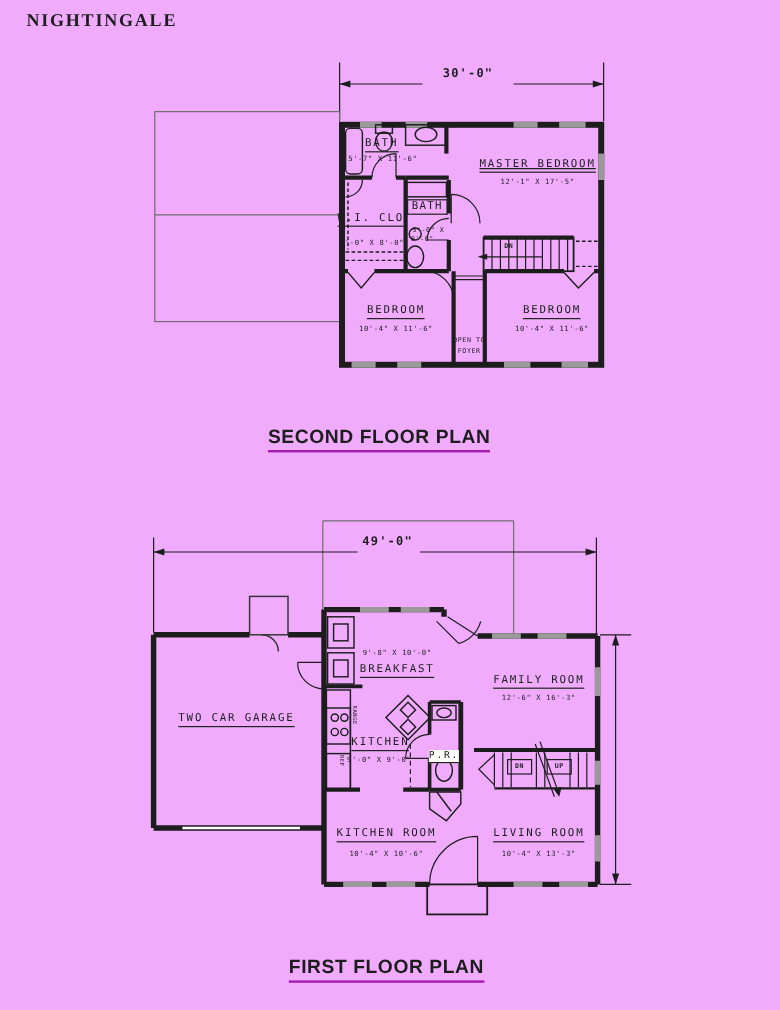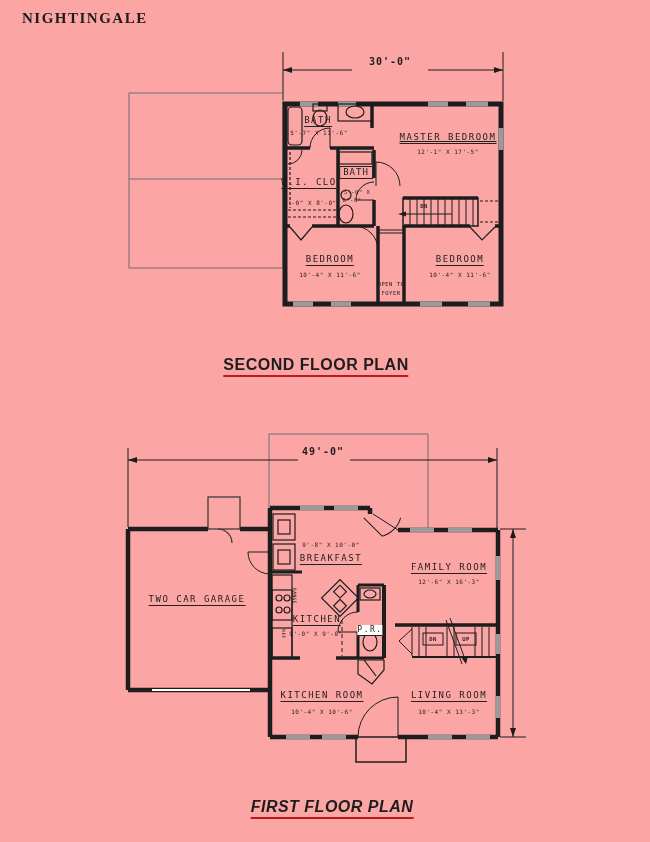--- a/index.html
+++ b/index.html
@@ -1,23 +1,23 @@
 <!DOCTYPE html>
 <html><head>
 <meta charset="utf-8">
 <style>
   html,body{margin:0;padding:0;background:#e8e8e8;}
-  .page{position:relative;width:650px;height:842px;background:#fca5a5;overflow:hidden;
+  .page{position:relative;width:650px;height:842px;background:#f0abfc;overflow:hidden;
         font-family:"DejaVu Sans Mono", monospace;color:#1d1d1d;}
   .plan-svg{position:absolute;left:0;top:0;width:650px;height:842px;}
   .lbl{position:absolute;transform:translate(-50%,0);white-space:nowrap;color:#1d1d1d;}
   .plan-title{font-family:"Liberation Serif", serif;font-weight:bold;font-size:15px;
               letter-spacing:1.5px;transform:none;}
   .caption{font-family:"Liberation Sans", sans-serif;font-weight:bold;font-size:16px;
-           letter-spacing:0.5px;border-bottom:2px solid #b91c1c;padding-bottom:1px;}
+           letter-spacing:0.5px;border-bottom:2px solid #a21caf;padding-bottom:1px;}
   .room-name{font-size:9px;letter-spacing:1.5px;border-bottom:1px solid #222;padding-bottom:1px;}
   .room-dim{font-size:6px;letter-spacing:0.5px;}
   .dim-text{font-size:10px;font-weight:bold;letter-spacing:1px;font-family:"DejaVu Sans Mono",monospace;}
   .tiny{font-size:5.5px;letter-spacing:0.5px;}
   .boxed{border:1px solid #222;padding:0 3px 1px 3px;font-size:9px;letter-spacing:1px;}
   .vtext{font-size:4.5px;letter-spacing:0.5px;transform:translate(-50%,0) rotate(90deg);
          transform-origin:center top;}
 </style>
 </head>
 <body>
@@ -243,15 +243,15 @@
   <span class="lbl room-dim" style="left:316px;top:630px;">9'-0" X 9'-0"</span>
   <span class="lbl room-name" style="left:370px;top:625px;font-size:8px;background:#fdfdfb;">P.R.</span>
   <span class="lbl vtext" style="left:297px;top:596px;">RANGE</span>
   <span class="lbl vtext" style="left:286px;top:634px;">REF</span>
   <span class="lbl tiny" style="left:433px;top:636px;font-weight:bold;">DN</span>
   <span class="lbl tiny" style="left:466px;top:636px;font-weight:bold;">UP</span>
   <span class="lbl room-name" style="left:322px;top:690px;">KITCHEN ROOM</span>
   <span class="lbl room-dim" style="left:322px;top:708px;">10'-4" X 10'-6"</span>
   <span class="lbl room-name" style="left:449px;top:690px;">LIVING ROOM</span>
   <span class="lbl room-dim" style="left:449px;top:708px;">10'-4" X 13'-3"</span>
-  <span class="lbl caption" style="left:332px;top:798px;transform:translate(-50%,0);font-style:italic;">FIRST FLOOR PLAN</span>
+  <span class="lbl caption" style="left:322px;top:798px;transform:translate(-50%,0);">FIRST FLOOR PLAN</span>
 
 </div>
 
 </body></html>

